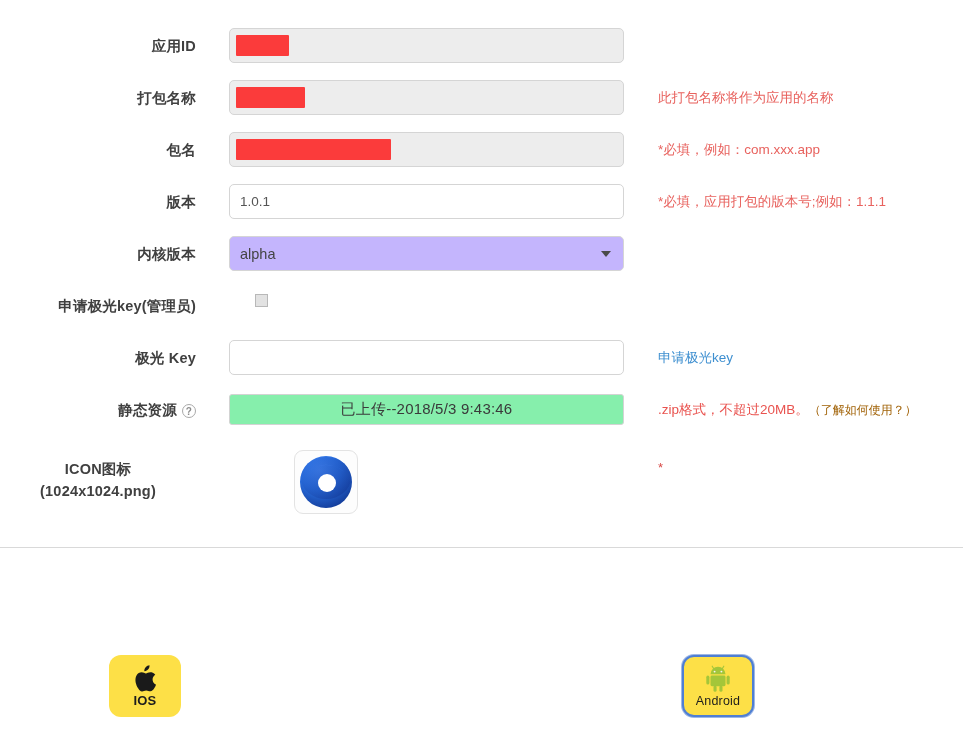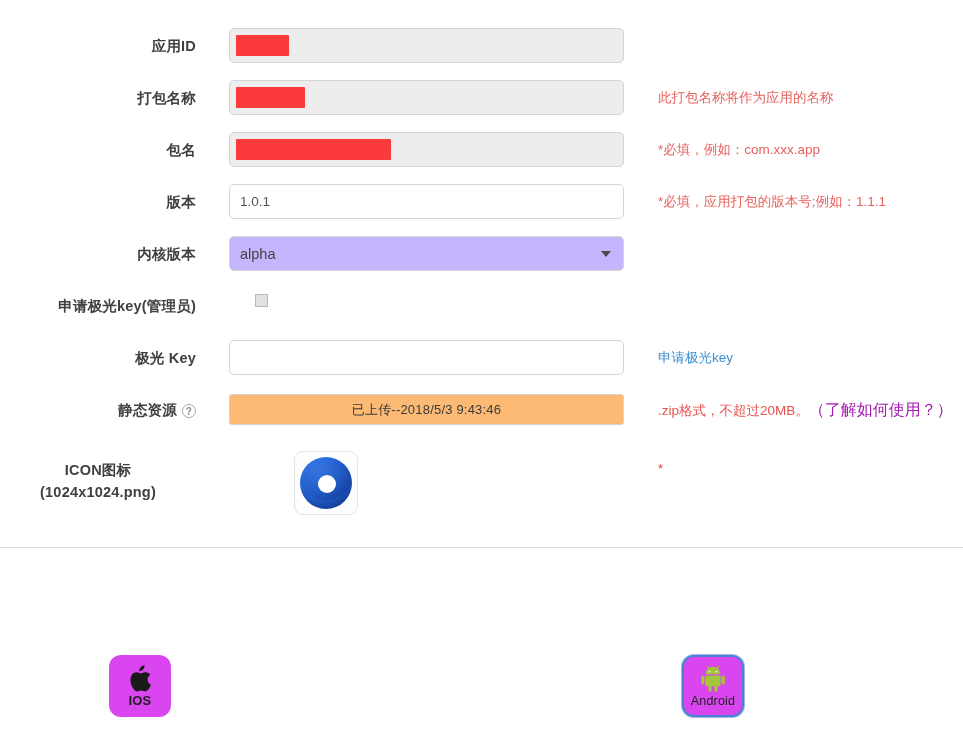--- a/index.html
+++ b/index.html
@@ -131,37 +131,37 @@
     display: inline-block;
     margin-left: 26px;
     vertical-align: top;
     cursor: pointer;
   }
 
   
   .upload-box {
     width: 395px;
     height: 31px;
-    background: #fdba74;
+    background: #86efac;
     border: 1px solid #d3d3d3;
     border-radius: 3px;
-    font-size: 13px;
+    font-size: 15px;
     color: #3a3a3a;
     display: flex;
     align-items: center;
     justify-content: center;
     cursor: pointer;
     letter-spacing: 0.2px;
   }
 
   
   .hint-red   { color: #e8625e; }
   .hint-red2  { color: #e9534f; }
   .hint-blue  { color: #3e8fd0; cursor: pointer; }
-  .hint-sub   { color: #a21caf; font-size: 16px; text-align: right; }
+  .hint-sub   { color: #a16207; font-size: 12px; text-align: right; }
   .req-star   { color: #d84a47; font-size: 13px; line-height: 36px; }
 
   
   .help-circle {
     display: inline-block;
     width: 14px; height: 14px;
     border: 1px solid #a9a9a9;
     border-radius: 50%;
     color: #8c8c8c;
     font-size: 10px;
@@ -209,24 +209,24 @@
   
   #platform-bar {
     position: absolute;
     left: 0;
     top: 600px;
     width: 963px;
     height: 140px;
   }
   .platform-tile {
     position: absolute;
-    width: 62px;
+    width: 72px;
     height: 62px;
     border-radius: 12px;
-    background: #d946ef;
+    background: #fde047;
     display: flex;
     flex-direction: column;
     align-items: center;
     justify-content: center;
     cursor: pointer;
     border: 2px solid transparent;
   }
   .platform-tile.selected {
     border: 2px solid #4f7fd4;
     box-shadow: 0 0 0 1px #9db7e6;

